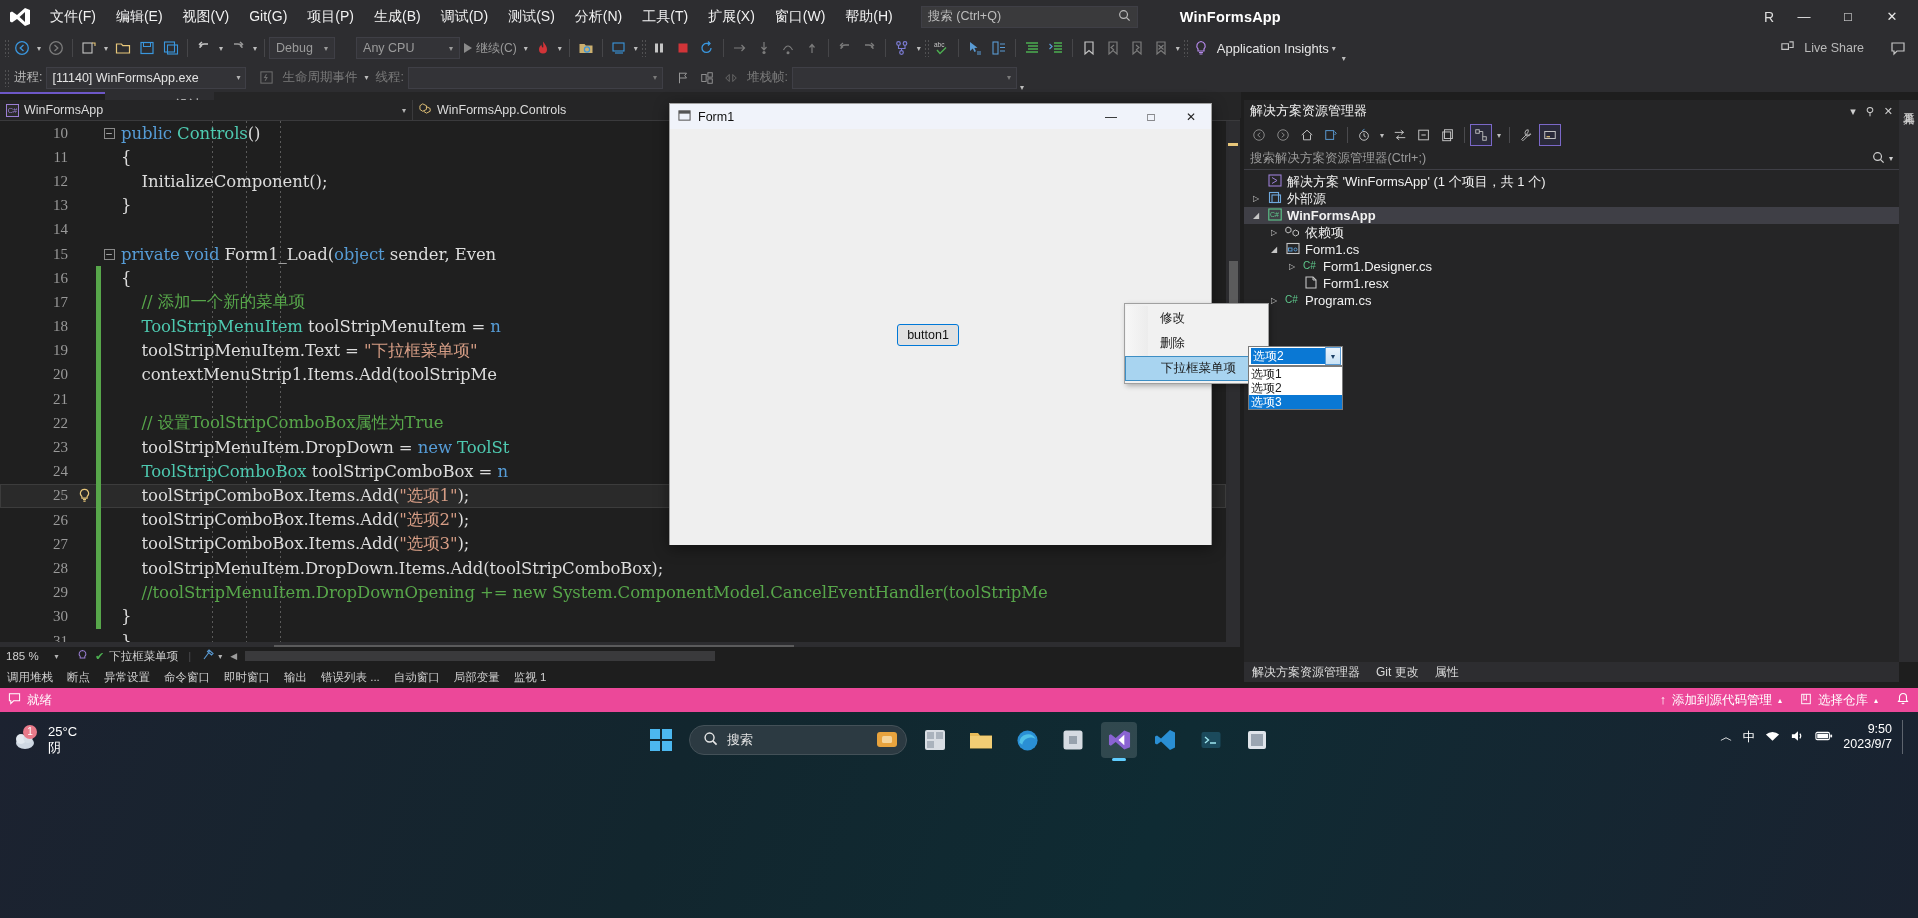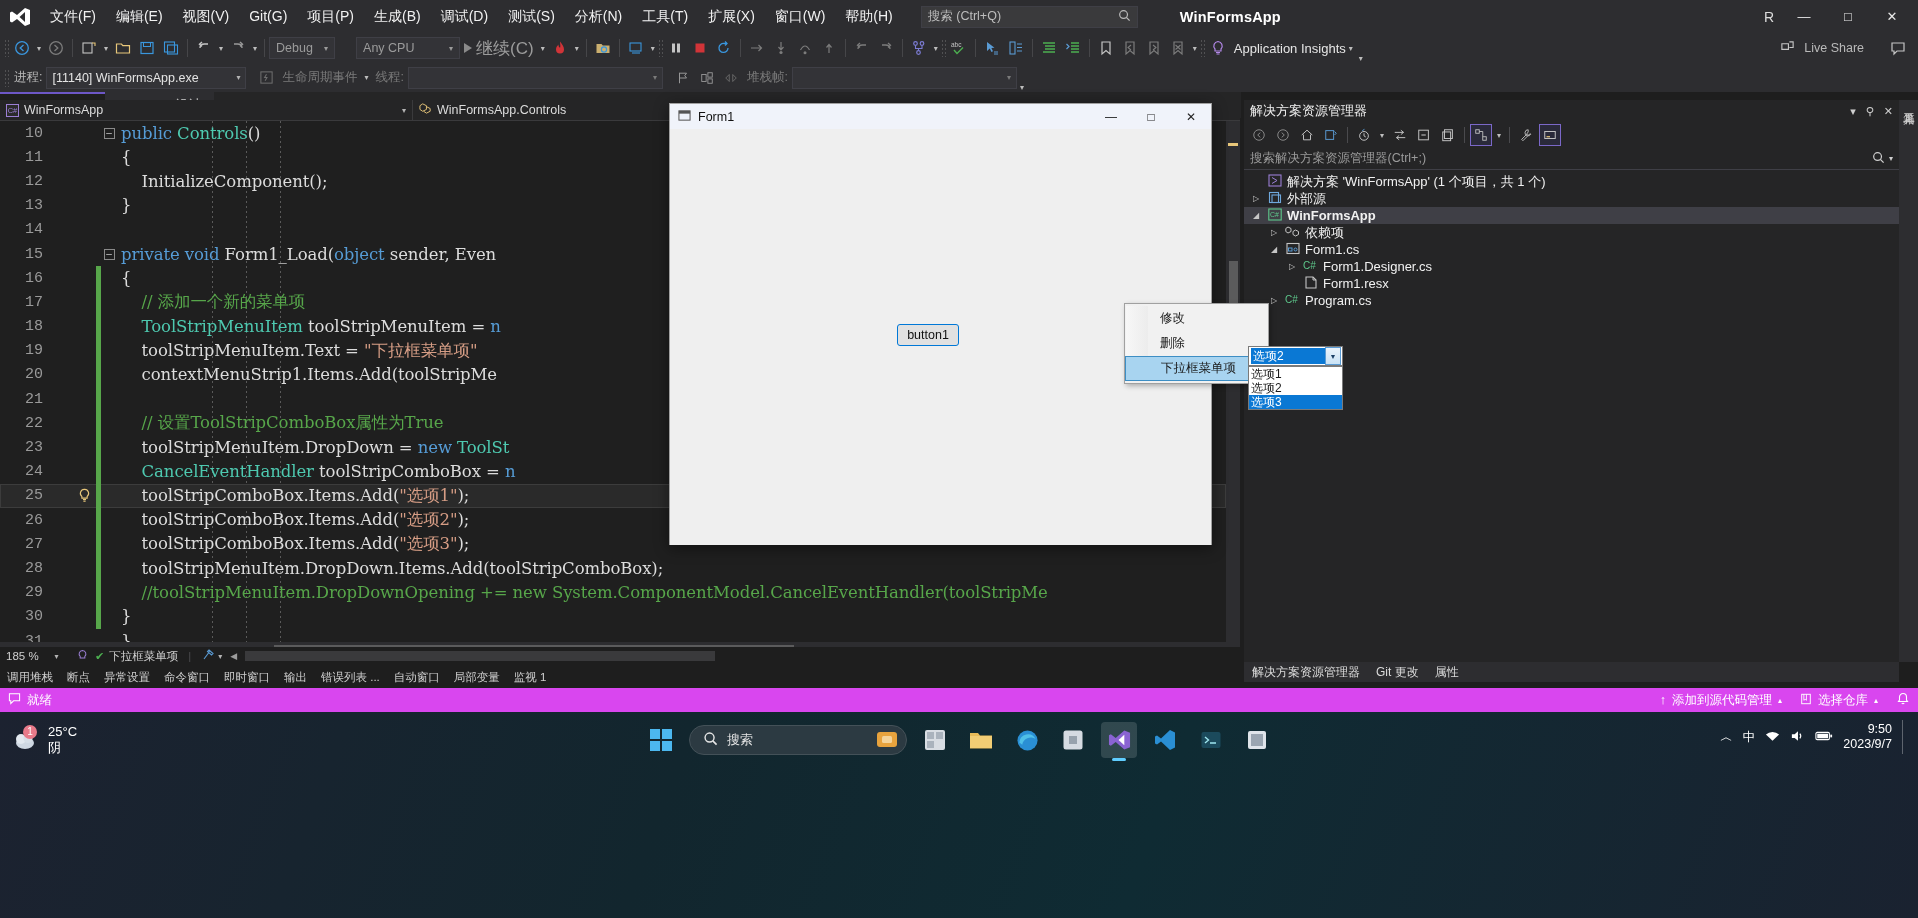--- a/index.html
+++ b/index.html
@@ -63,21 +63,21 @@
     background-image: radial-gradient(#5a5a5c 1px, transparent 1px);
     background-size: 3px 4px; opacity:.8; }
   .tb-caret { font-size:8px; color:#bdbdbd; padding:0 3px; }
   .tb-combo {
     height: 22px; background:#333337; border:1px solid #3f3f46; color:#9b9b9b;
     font-size:12.5px; display:flex; align-items:center; padding:0 6px; flex:none;
   }
   .tb-combo .cv { flex:1; }
   .tb-combo .ca { font-size:8px; color:#9b9b9b; margin-left:8px; }
   .tb-text { font-size:12.5px; color:#b9b9b9; padding:0 4px; white-space:nowrap; }
-  .tb-run { color:#9b9b9b; display:flex; align-items:center; gap:4px; padding:0 4px; font-size:17px;}
+  .tb-run { color:#9b9b9b; display:flex; align-items:center; gap:4px; padding:0 4px; font-size:12px;}
   .tri { width:0;height:0;border-left:8px solid #8a8a8a;border-top:5px solid transparent;border-bottom:5px solid transparent;}
   .ai-lbl { font-size:13px; color:#e6e6e6; white-space:nowrap; padding-left:4px;}
 
   
   .toolbar2 {
     position: absolute; top: 63px; left: 0; width: 1918px; height: 29px;
     background: #2d2d30; display:flex; align-items:center; padding-left: 4px;
   }
   .lbl-dim { font-size: 12.5px; color:#b9b9b9; white-space:nowrap; padding: 0 4px; }
   .lbl-gray { font-size: 12.5px; color:#7a7a7a; white-space:nowrap; padding: 0 4px; }
@@ -127,23 +127,23 @@
 
   
   .editor {
     position:absolute; top:121px; left:0; width:1226px; height:521px;
     background:#1f1f1f; overflow:hidden;
     font-family: "DejaVu Serif", "Liberation Serif", serif;
   }
   .code-row { position:relative; height:24.2px; display:flex; align-items:center; }
   .code-row.hl { background:#2a2a2a; box-shadow: inset 0 0 0 1px #3c3c3c; }
   .gutter-num {
-    width:72px; text-align:center; padding-right:4px;
+    width:72px; text-align:right; padding-right:4px;
     font-size:15px; color:#9a9a9a;
-    font-family:Liberation Mono, monospace;
+    font-family:Liberation Serif, serif;
   }
   .gutter-bulb { width:24px; display:flex; align-items:center; justify-content:center; }
   .chmark { width:5px; height:24.2px; flex:none; }
   .chmark.green { background:#57a64a; }
   .outline-col { width:16px; display:flex; align-items:center; justify-content:center; }
   .code-txt {
     font-size:16.5px; white-space:pre; letter-spacing:-0.1px; padding-left:4px;
     font-family:"DejaVu Serif","Liberation Serif",serif;
   }
   .k  { color:#569cd6; }   
@@ -291,21 +291,21 @@
   }
   .cmb-opt { height:14px; font-size:12px; color:#1b1b1b; padding-left:2px; display:flex; align-items:center; }
   .cmb-opt.sel { background:#0a78d4; color:#ffffff; }
 
   
   .vsstatus {
     position:absolute; top:688px; left:0; width:1918px; height:24px;
     background:#68217a; display:flex; align-items:center; padding:0 8px;
     font-size:12.5px; color:#ffffff;
   }
-  .vsstatus.ready { background:#d946ef;align-items:center; }
+  .vsstatus.ready { background:#ec4899;align-items:center; }
   .vsstatus .right { margin-left:auto; display:flex; align-items:center; gap:18px; }
   .vsstatus .chev { font-size:8px; }
 
   
   .taskbar {
     position:absolute; top:712px; left:0; width:1918px; height:206px;
     background: linear-gradient(110deg,#1c2230 0%,#12262e 35%,#0f2b33 60%,#1a2230 100%);
   }
   .tb-weather {
     position:absolute; left:14px; top:12px; display:flex; align-items:center; gap:8px;
@@ -804,21 +804,21 @@
           <div class="gutter-bulb"></div>
           <div class="chmark green"></div>
           <div class="outline-col"></div>
           <div class="code-txt">    <span class="p">toolStripMenuItem.DropDown = </span><span class="k">new</span> <span class="t">ToolSt</span></div>
         </div>
         <div class="code-row">
           <div class="gutter-num">24</div>
           <div class="gutter-bulb"></div>
           <div class="chmark green"></div>
           <div class="outline-col"></div>
-          <div class="code-txt">    <span class="t">CancelEventHandler</span> <span class="p">toolStripComboBox = </span><span class="k">n</span></div>
+          <div class="code-txt">    <span class="t">ToolStripComboBox</span> <span class="p">toolStripComboBox = </span><span class="k">n</span></div>
         </div>
         <div class="code-row hl">
           <div class="gutter-num">25</div>
           <div class="gutter-bulb">
             <svg width="15" height="15" viewBox="0 0 16 16">
               <path d="M8 1.5 A4.2 4.2 0 0 1 10.8 9 v1.8 h-5.6 V9 A4.2 4.2 0 0 1 8 1.5 Z" fill="none" stroke="#e8c77a" stroke-width="1.2"></path>
               <path d="M6.4 12.3 h3.2 M6.8 14 h2.4" stroke="#e8c77a" stroke-width="1.2"></path>
             </svg>
           </div>
           <div class="chmark green"></div>

